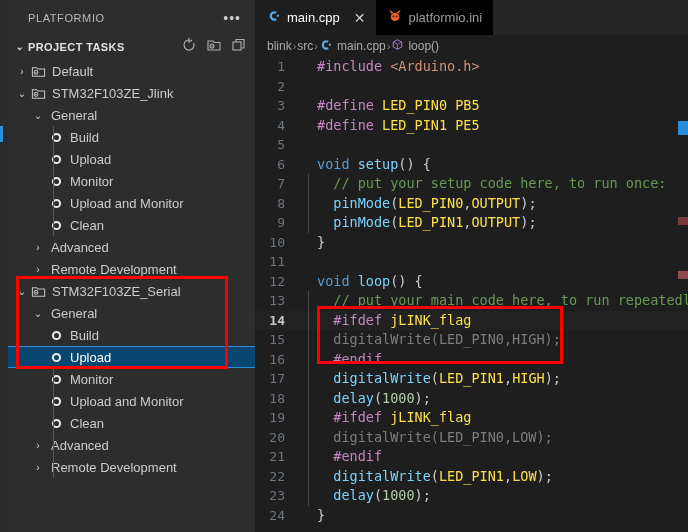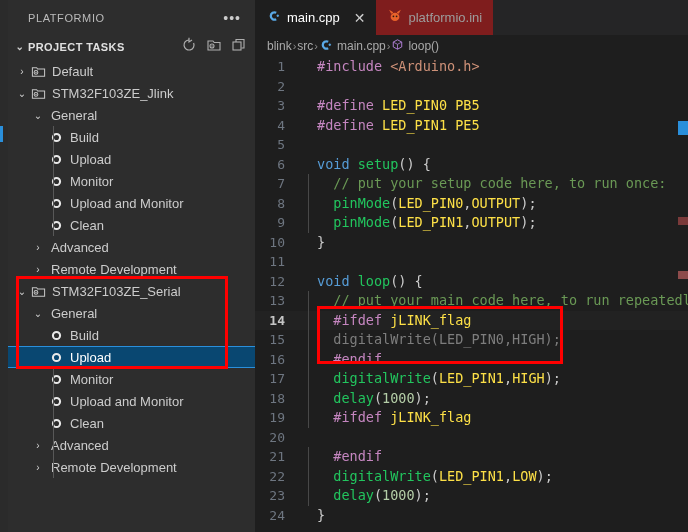--- a/index.html
+++ b/index.html
@@ -61,21 +61,21 @@
   }
 
   
   .redbox{ position:absolute; border:3px solid #ff0000; pointer-events:none; z-index:40; }
 
   
   .editor{ flex:1; height:532px; background:#1e1e1e; position:relative; }
   .tabbar{ height:35px; background:#252526; display:flex; }
   .tab{
     display:flex; align-items:center; gap:6px; padding:0 11px 0 12px;
-    font-size:13px; color:#9d9d9d; background:#7f1d1d; height:35px;
+    font-size:13px; color:#9d9d9d; background:#000000; height:35px;
     position:relative; white-space:nowrap;
   }
   .tab.active{ background:#1e1e1e; color:#ffffff; }
   .tab .close{ margin-left:8px; font-size:14px; color:#cccccc; line-height:1; }
   .tabbar-rest{ flex:1; background:#252526; }
 
   .breadcrumb{
     height:22px; display:flex; align-items:center; gap:0;
     padding-left:12px; font-size:12px; color:#a9a9a9; background:#1e1e1e;
   }
@@ -93,21 +93,21 @@
     width:52px; flex:0 0 52px; text-align:right; padding-right:22px;
     color:#6e7681; font-family:"DejaVu Sans Mono", monospace; font-size:13px;
   }
   .code-line.active .ln{ color:#c6c6c6; font-weight:bold; }
   .code-text{ flex:1; position:relative; padding-left:10px; }
 
   
   .t-pre  { color:#c586c0; }       
   .t-str  { color:#ce9178; }       
   .t-kw   { color:#569cd6; }       
-  .t-fn   { color:#22c55e; }       
+  .t-fn   { color:#7dd3fc; }       
   .t-id   { color:#fde047; }       
   .t-com  { color:#6a9955; }       
   .t-pun  { color:#cccccc; }
   .t-num  { color:#b5cea8; }
   .t-dim  { color:#7d7d7d; }       
 
   .indentline{ position:absolute; top:0; height:19.5px; width:1px; background:#484848; }
 
   
   .ruler{ position:absolute; right:0; top:57px; width:14px; bottom:0; }
@@ -362,21 +362,21 @@
         <div class="code-line"><div class="ln">10</div><div class="code-text"><span class="t-pun">}</span></div></div>
         <div class="code-line"><div class="ln">11</div><div class="code-text"></div></div>
         <div class="code-line"><div class="ln">12</div><div class="code-text"><span class="t-kw">void </span><span class="t-fn">loop</span><span class="t-pun">() {</span></div></div>
         <div class="code-line"><div class="ln">13</div><div class="code-text"><span class="indentline" style="left: 1px;"></span><span class="t-com">  // put your main code here, to run repeatedly</span></div></div>
         <div class="code-line active"><div class="ln">14</div><div class="code-text"><span class="indentline" style="left: 1px;"></span><span class="t-pun">  </span><span class="t-pre">#ifdef </span><span class="t-id">jLINK_flag</span></div></div>
         <div class="code-line"><div class="ln">15</div><div class="code-text"><span class="indentline" style="left: 1px;"></span><span class="t-dim">  digitalWrite(LED_PIN0,HIGH);</span></div></div>
         <div class="code-line"><div class="ln">16</div><div class="code-text"><span class="indentline" style="left: 1px;"></span><span class="t-pun">  </span><span class="t-pre">#endif</span></div></div>
         <div class="code-line"><div class="ln">17</div><div class="code-text"><span class="indentline" style="left: 1px;"></span><span class="t-pun">  </span><span class="t-fn">digitalWrite</span><span class="t-pun">(</span><span class="t-id">LED_PIN1</span><span class="t-pun">,</span><span class="t-id">HIGH</span><span class="t-pun">);</span></div></div>
         <div class="code-line"><div class="ln">18</div><div class="code-text"><span class="indentline" style="left: 1px;"></span><span class="t-pun">  </span><span class="t-fn">delay</span><span class="t-pun">(</span><span class="t-num">1000</span><span class="t-pun">);</span></div></div>
         <div class="code-line"><div class="ln">19</div><div class="code-text"><span class="indentline" style="left: 1px;"></span><span class="t-pun">  </span><span class="t-pre">#ifdef </span><span class="t-id">jLINK_flag</span></div></div>
-        <div class="code-line"><div class="ln">20</div></div>
+        <div class="code-line"><div class="ln">20</div><div class="code-text"><span class="indentline" style="left: 1px;"></span><span class="t-dim">  digitalWrite(LED_PIN0,LOW);</span></div></div>
         <div class="code-line"><div class="ln">21</div><div class="code-text"><span class="indentline" style="left: 1px;"></span><span class="t-pun">  </span><span class="t-pre">#endif</span></div></div>
         <div class="code-line"><div class="ln">22</div><div class="code-text"><span class="indentline" style="left: 1px;"></span><span class="t-pun">  </span><span class="t-fn">digitalWrite</span><span class="t-pun">(</span><span class="t-id">LED_PIN1</span><span class="t-pun">,</span><span class="t-id">LOW</span><span class="t-pun">);</span></div></div>
         <div class="code-line"><div class="ln">23</div><div class="code-text"><span class="indentline" style="left: 1px;"></span><span class="t-pun">  </span><span class="t-fn">delay</span><span class="t-pun">(</span><span class="t-num">1000</span><span class="t-pun">);</span></div></div>
         <div class="code-line"><div class="ln">24</div><div class="code-text"><span class="t-pun">}</span></div></div>
       </div>
 
     <div class="ruler" id="ruler">
         <div class="rmark" style="top: 64px; height: 14px; background: rgb(42, 143, 219);"></div>
         <div class="rmark" style="top: 160px; height: 8px; background: rgb(122, 58, 58);"></div>
         <div class="rmark" style="top: 214px; height: 8px; background: rgb(141, 75, 75);"></div>

